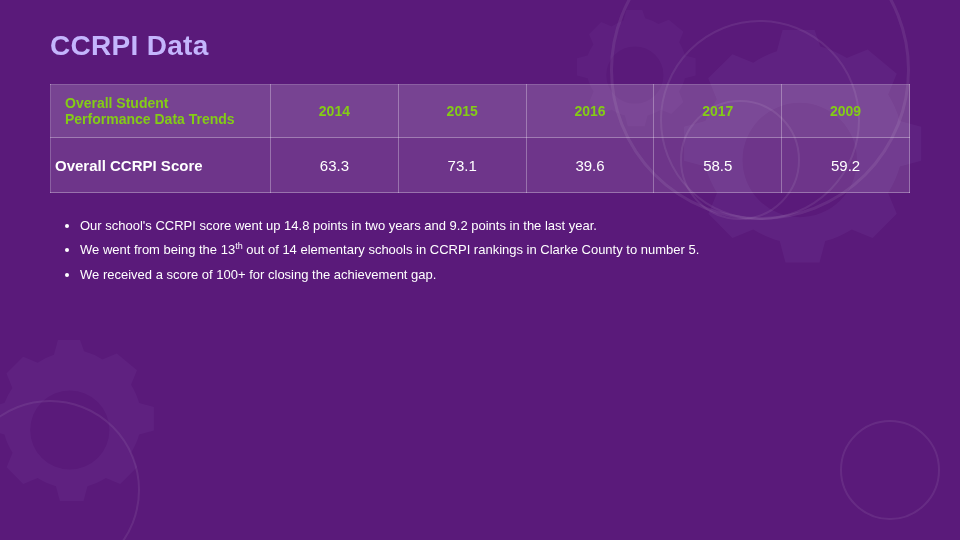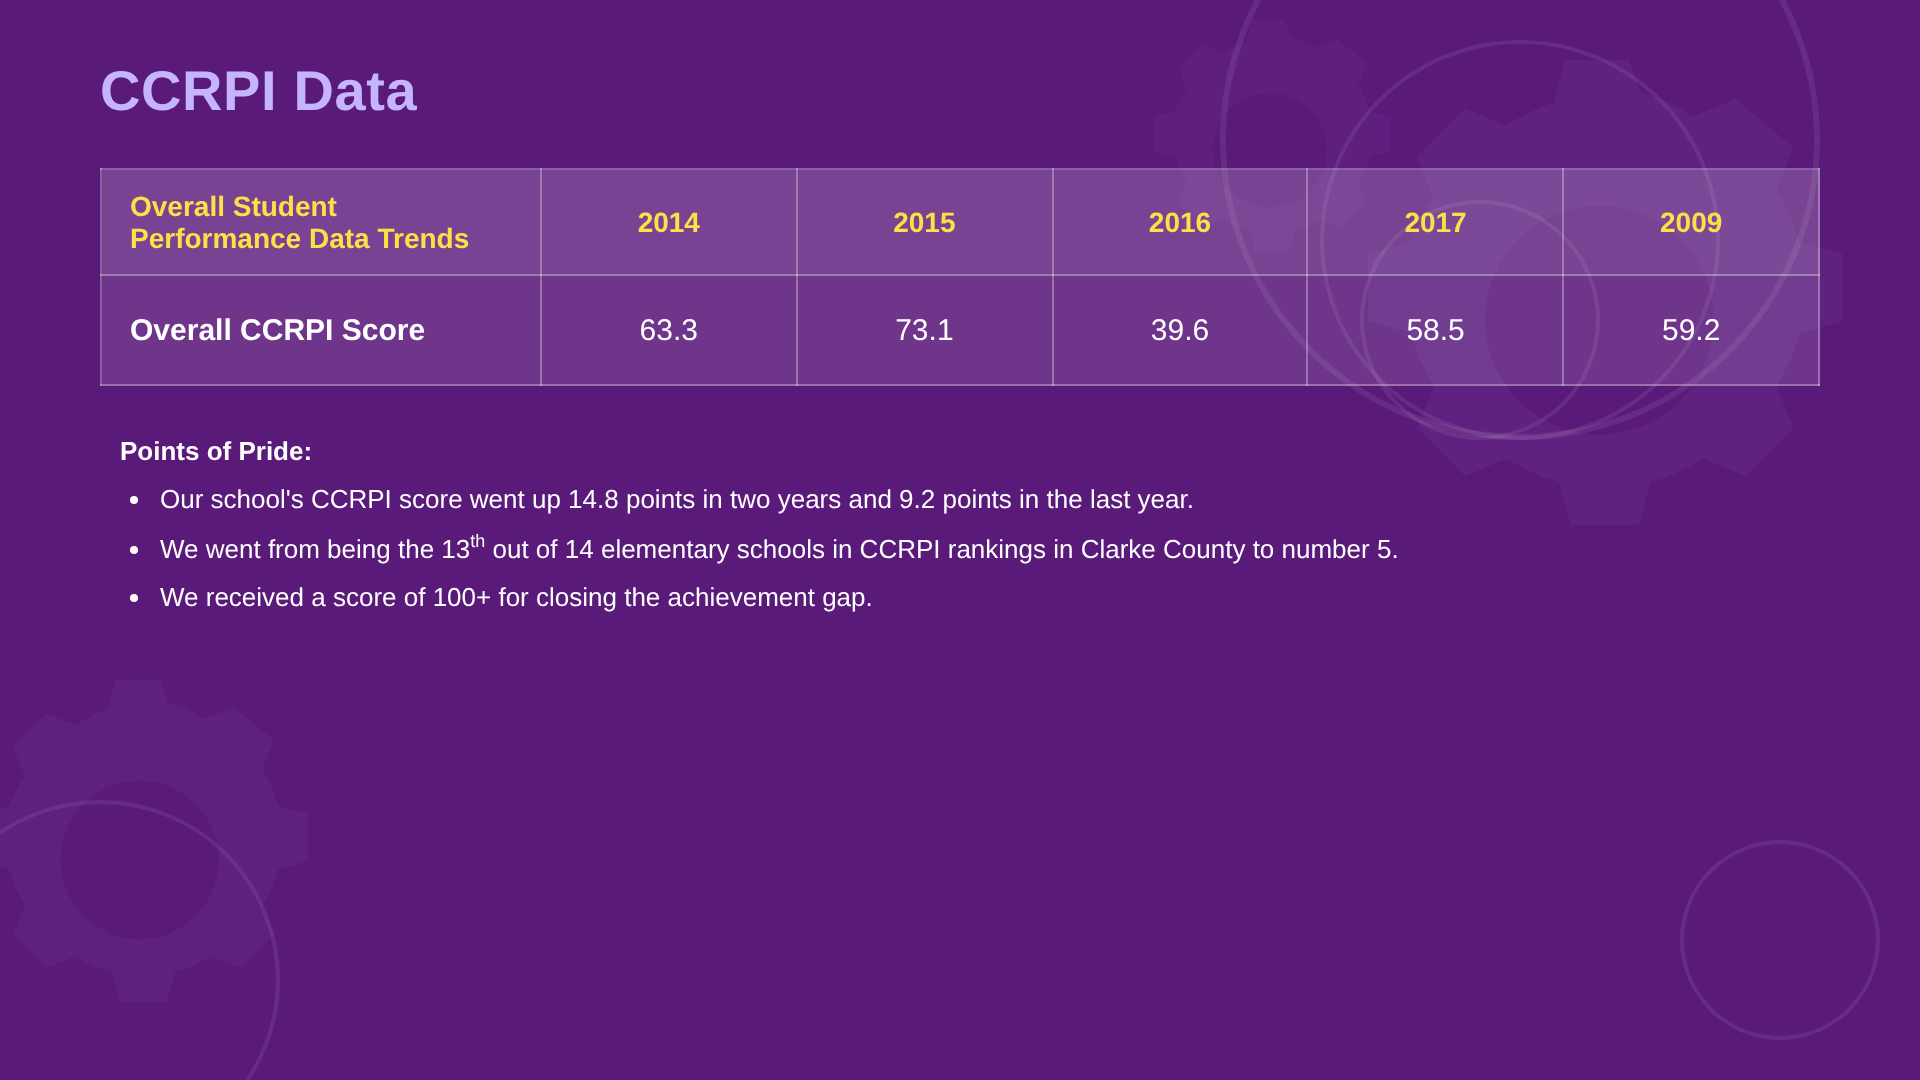--- a/index.html
+++ b/index.html
@@ -73,41 +73,41 @@
 
     .data-table th, .data-table td {
       border: 1px solid rgba(255,255,255,0.3);
       padding: 0;
       text-align: center;
       vertical-align: middle;
     }
 
     .data-table th {
       background: rgba(255,255,255,0.18);
-      color: #fde047;
+      color: #84cc16;
       font-size: 14px;
       font-weight: 600;
       height: 50px;
       padding: 8px 12px;
     }
 
     .data-table td {
       background: rgba(255,255,255,0.12);
       color: #ffffff;
       font-size: 15px;
       height: 55px;
       padding: 8px 12px;
     }
 
     .label-cell {
       text-align: left !important;
       font-size: 13px;
       font-weight: 600;
       width: 220px;
-      padding: 10px 14px !important;
+      padding: 10px 4px !important;
     }
 
     .header-label-cell {
       text-align: left !important;
       font-size: 13px;
       font-weight: 600;
       width: 220px;
       padding: 10px 14px !important;
     }
 
@@ -180,21 +180,20 @@
         <td>63.3</td>
         <td>73.1</td>
         <td>39.6</td>
         <td>58.5</td>
         <td>59.2</td>
       </tr>
     </tbody>
   </table>
 
   <div class="points-section">
-    <p class="points-title">Points of Pride:</p>
     <ul class="points-list">
       <li>
         <span>Our school's CCRPI score went up 14.8 points in two years and 9.2 points in the last year.</span>
       </li>
       <li>
         <span>We went from being the 13<sup>th</sup> out of 14 elementary schools in CCRPI rankings in Clarke County to number 5.</span>
       </li>
       <li>
         <span>We received a score of 100+ for closing the achievement gap.</span>
       </li>

